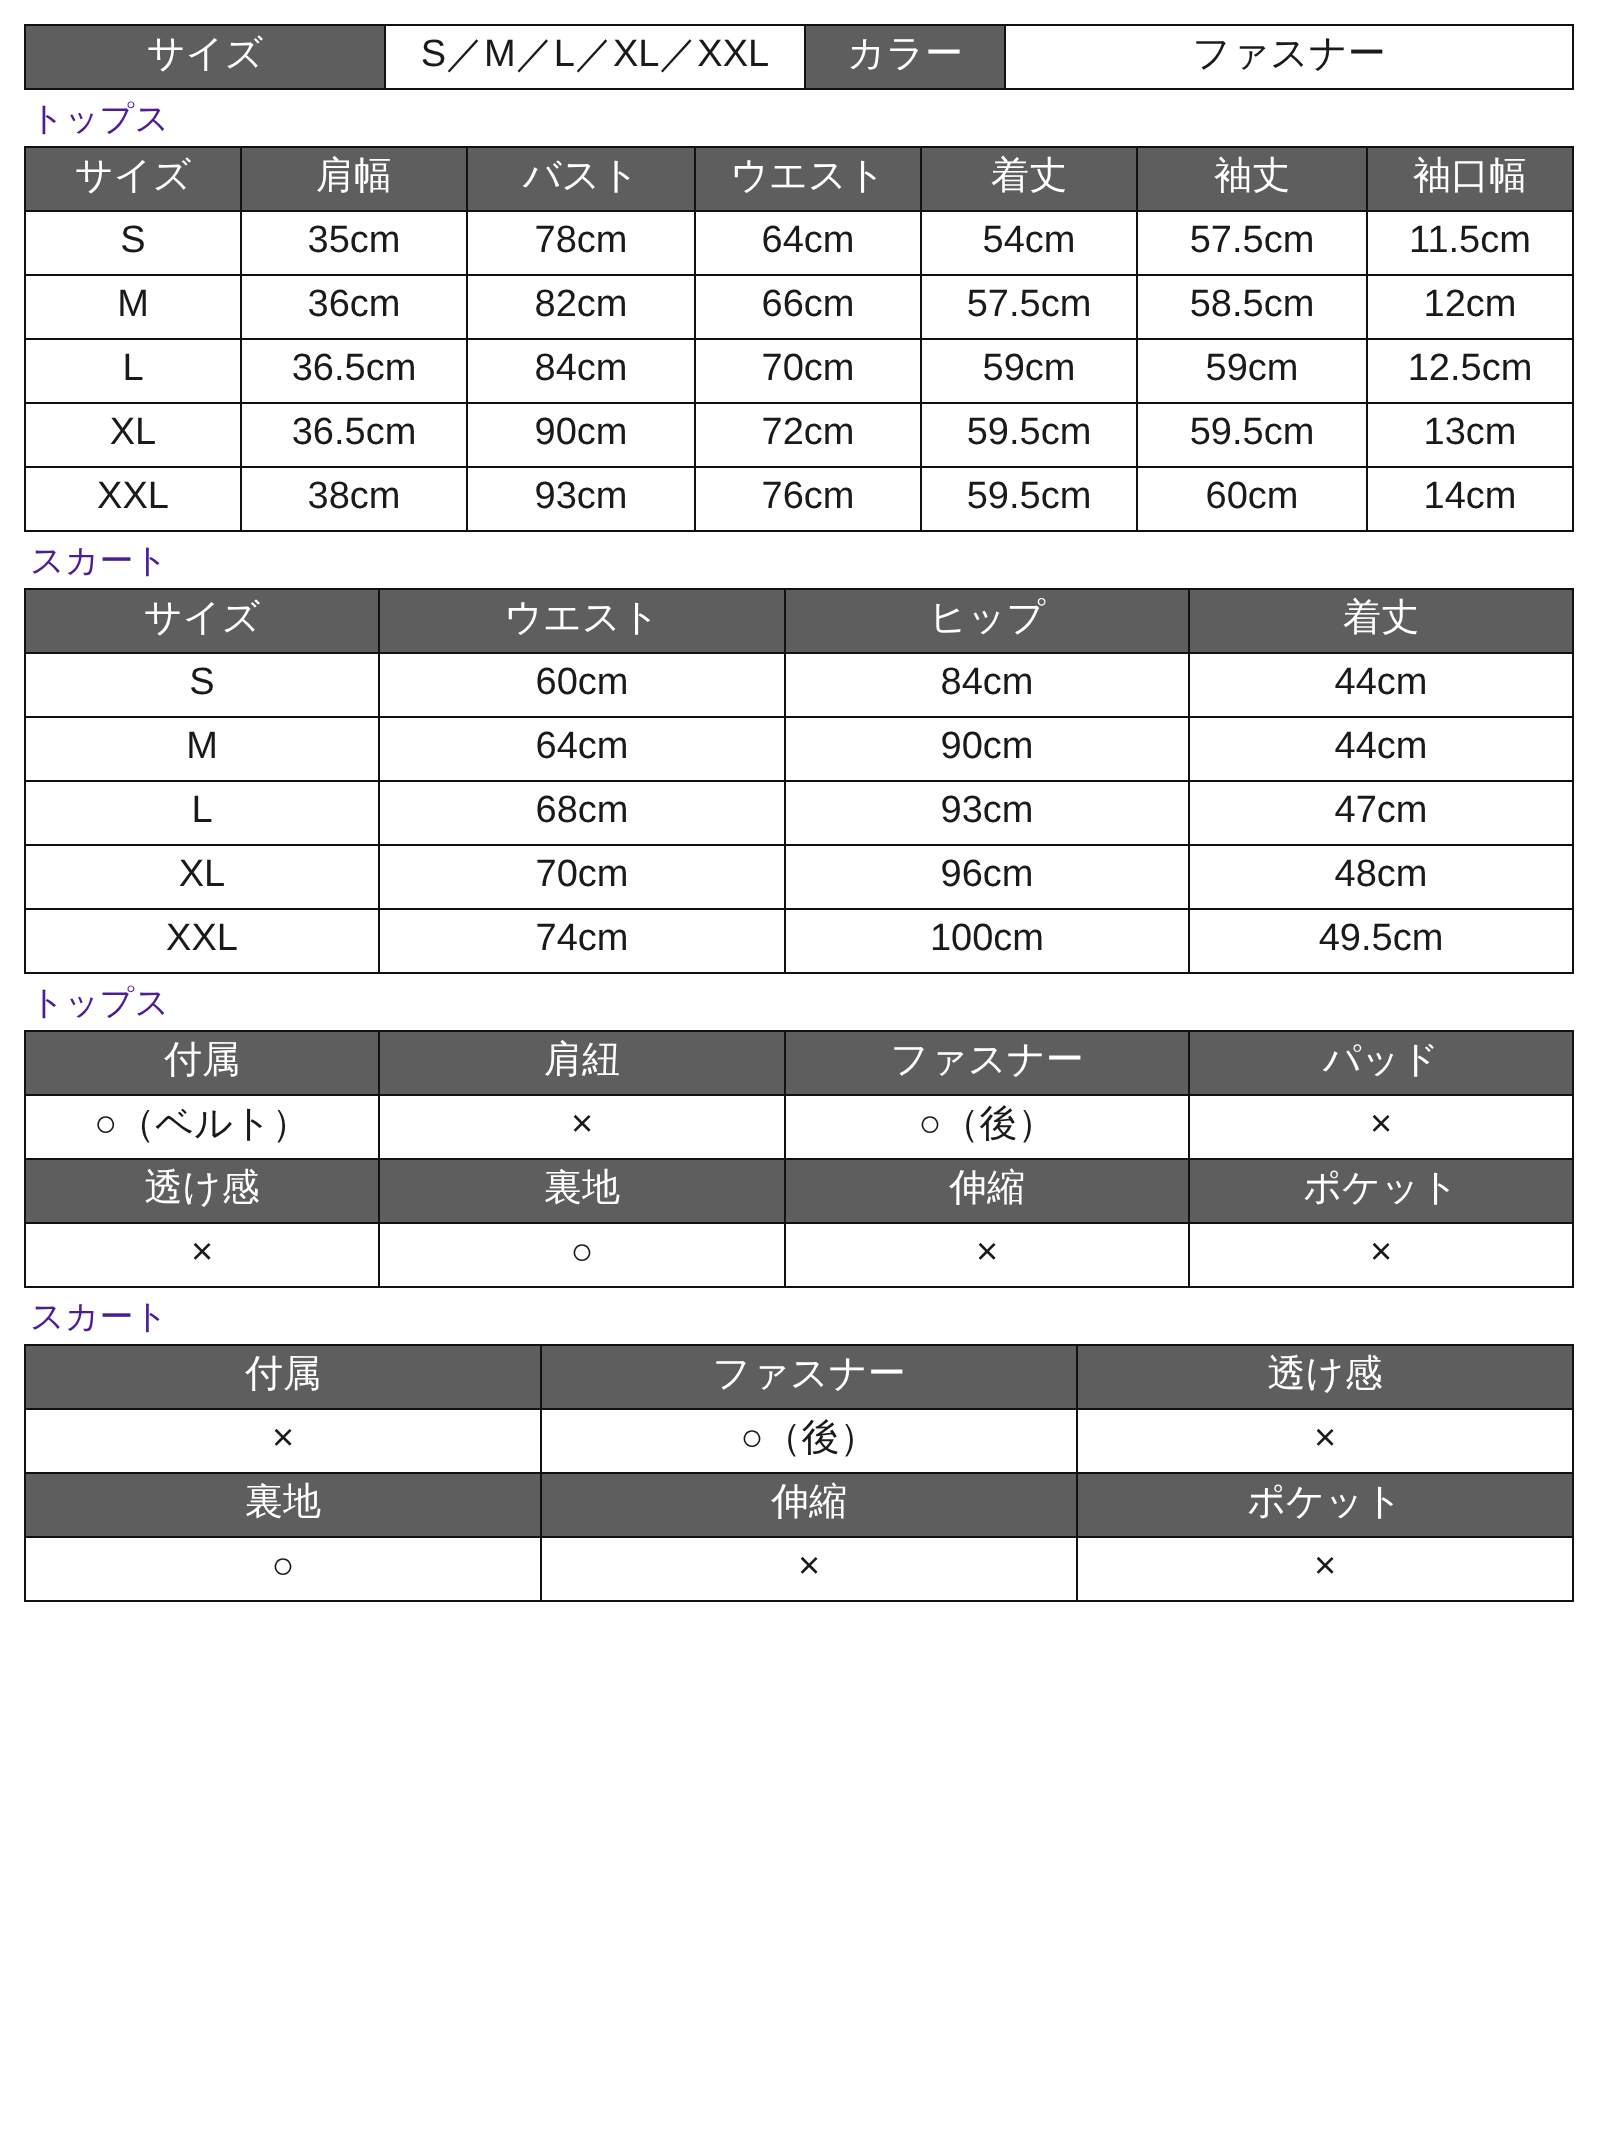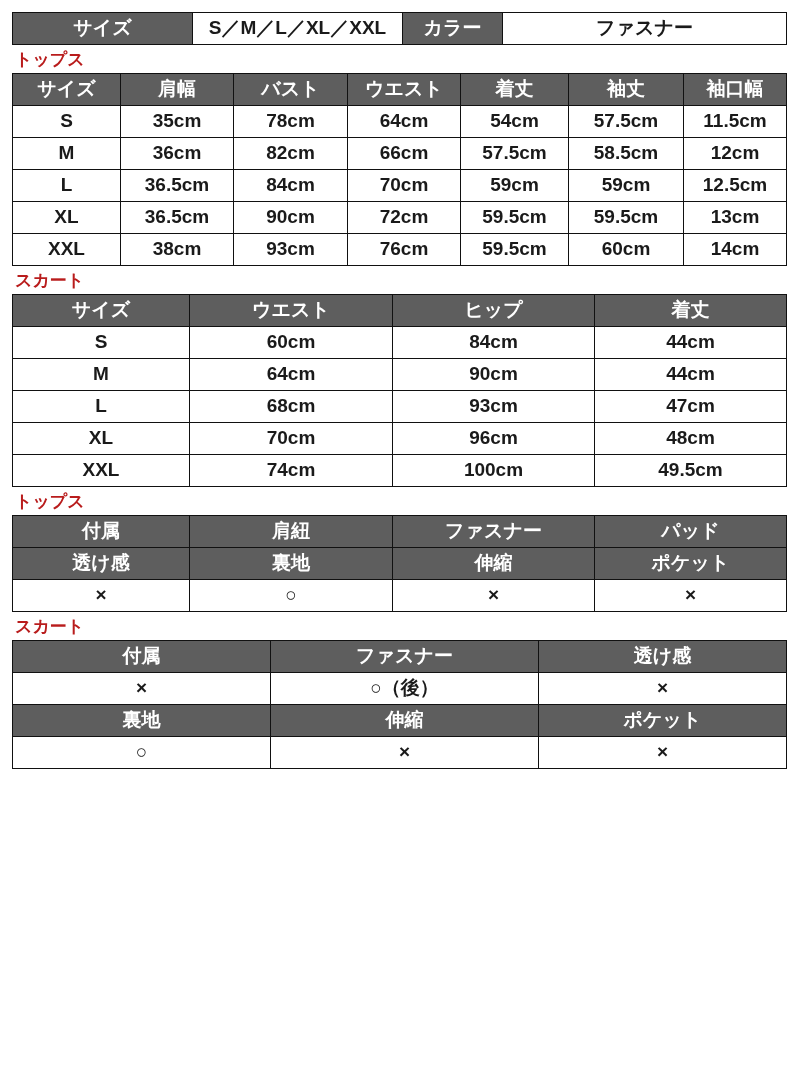--- a/index.html
+++ b/index.html
@@ -13,21 +13,20 @@
     font-family: "Liberation Sans", "DejaVu Sans", sans-serif;
     color: #1a1a1a;
     overflow: hidden;
   }
   .page {
     width: 800px;
     height: 1014px;
     position: relative;
     box-sizing: border-box;
     padding: 12px 14px 0 12px;
-    font-weight: bold;
   }
   table.spec {
     width: 774px;
     border-collapse: collapse;
     table-layout: fixed;
     margin: 0;
   }
   table.spec td {
     border: 1px solid #111111;
     height: 31px;
@@ -41,21 +40,21 @@
     white-space: nowrap;
     overflow: hidden;
   }
   table.spec td.hd {
     background: #5e5e5e;
     color: #ffffff;
   }
   .section-label {
     font-size: 17px;
     line-height: 1;
-    color: #b91c1c;
+    color: #4c1d95;
     padding: 6px 0 5px 3px;
     text-align: left;
   }
 </style>
 </head>
 <body>
 
 <div class="page">
 
   <table class="spec">
@@ -201,20 +200,26 @@
       <col style="width:192px">
     </colgroup>
     <tbody>
       <tr>
         <td class="hd">付属</td>
         <td class="hd">肩紐</td>
         <td class="hd">ファスナー</td>
         <td class="hd">パッド</td>
       </tr>
       <tr>
+        <td>○（ベルト）</td>
+        <td>×</td>
+        <td>○（後）</td>
+        <td>×</td>
+      </tr>
+      <tr>
         <td class="hd">透け感</td>
         <td class="hd">裏地</td>
         <td class="hd">伸縮</td>
         <td class="hd">ポケット</td>
       </tr>
       <tr>
         <td>×</td>
         <td>○</td>
         <td>×</td>
         <td>×</td>

